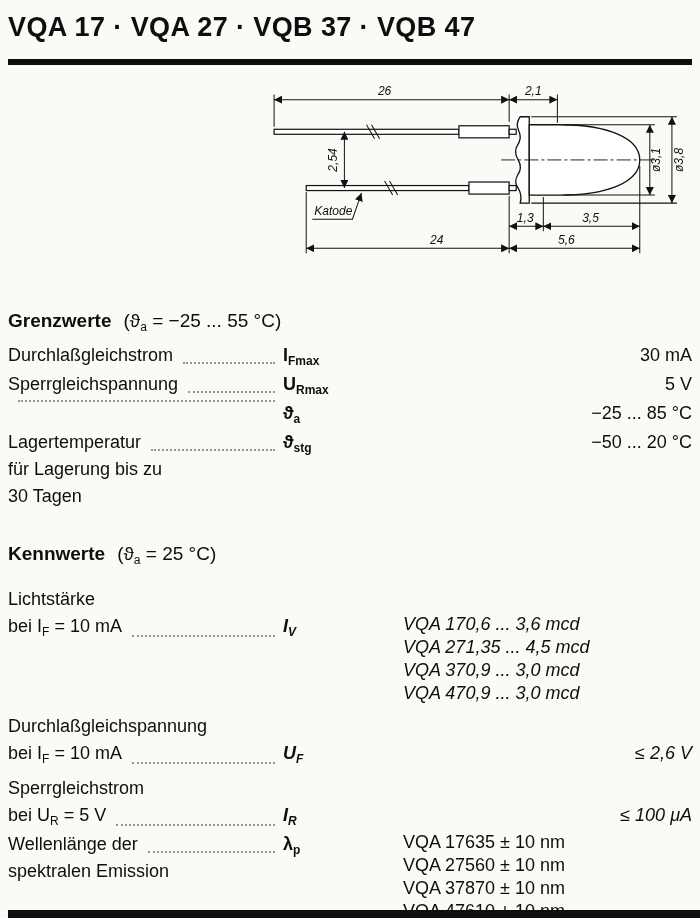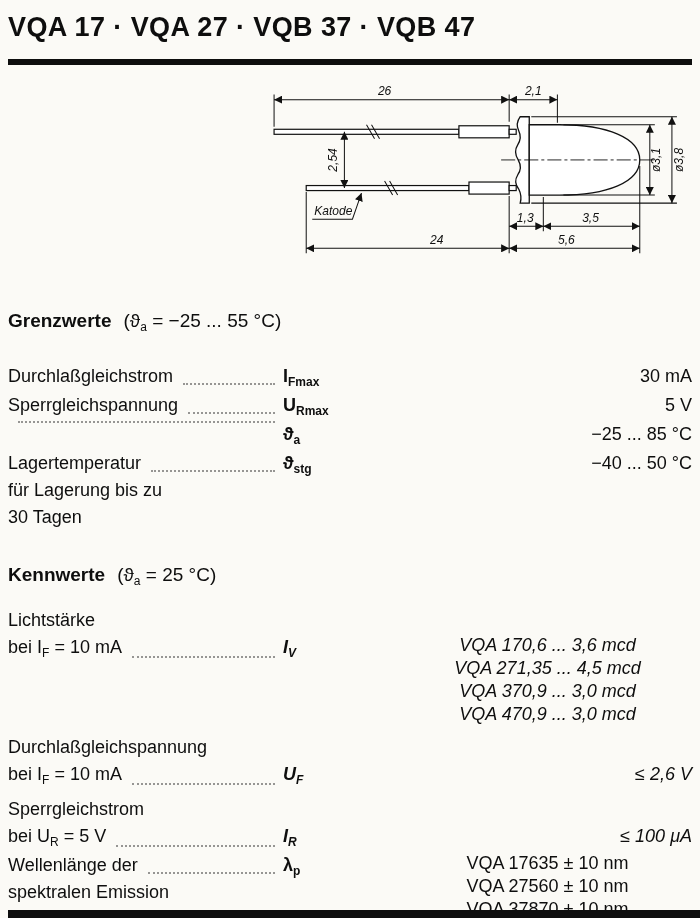--- a/index.html
+++ b/index.html
@@ -13,30 +13,30 @@
   }
   .title{font-size:27px;font-weight:700;margin:12px 8px 16px;letter-spacing:.4px;}
   .rule{height:6px;background:#0e0e0e;margin:9px 8px 0;}
   .drawing{margin:14px 0 0 258px;width:432px;height:194px;}
   svg text{font-family:"Liberation Sans","DejaVu Sans",sans-serif;}
   .dt{font-size:12px;font-style:italic;fill:#111;}
   .sect{font-size:19px;font-weight:400;margin:34px 8px 0;line-height:27px;}
   .sect .b{font-weight:700;}
   .cond{margin-left:12px;}
   .sub{font-size:12px;position:relative;top:4px;font-weight:inherit;}
-  .rows{margin-top:26px;}
+  .rows{margin-top:5px;}
   .row{
     display:grid;grid-template-columns:275px 120px auto;
     padding:0 8px;font-size:18px;line-height:27px;align-items:start;
   }
   .c1line{display:flex;align-items:baseline;}
   .dots{flex:1;min-width:14px;border-bottom:2px dotted rgba(10,10,10,.42);margin:0 8px 5px 10px;align-self:flex-end;}
   .sym{font-weight:700;}
   .val{text-align:right;}
-  .tv{display:flex;justify-content:center;line-height:23px;}
+  .tv{display:flex;justify-content:flex-start;line-height:23px;}
   .pad1{margin-top:27px;font-style:italic;}
   .bold{font-weight:700;}
   .bottom-bar{position:absolute;left:8px;right:0;bottom:0;height:8px;background:#0e0e0e;}
 </style>
 </head>
 <body>
 
 <div class="page">
 
   <h1 class="title">VQA 17 · VQA 27 · VQB 37 · VQB 47</h1>
@@ -165,21 +165,21 @@
       <div class="row">
         <div>
           <div class="c1line">
               <span>Lagertemperatur</span>
               <span class="dots"></span>
             </div>
           <div>für Lagerung bis zu</div>
           <div>30 Tagen</div>
         </div>
         <div class="sym"><span>ϑ</span><span class="sub">stg</span></div>
-        <div class="val">−40 ... 50 °C</div>
+        <div class="val">−50 ... 20 °C</div>
       </div>
     </div>
   </section>
 
   <section>
     <h2 class="sect" style="margin-top:30px;">
       <span class="b">Kennwerte</span><span class="cond"><span>(ϑ</span><span class="sub">a</span><span> = 25 °C)</span></span>
     </h2>
 
     <div class="row" style="margin-top:16px;">

